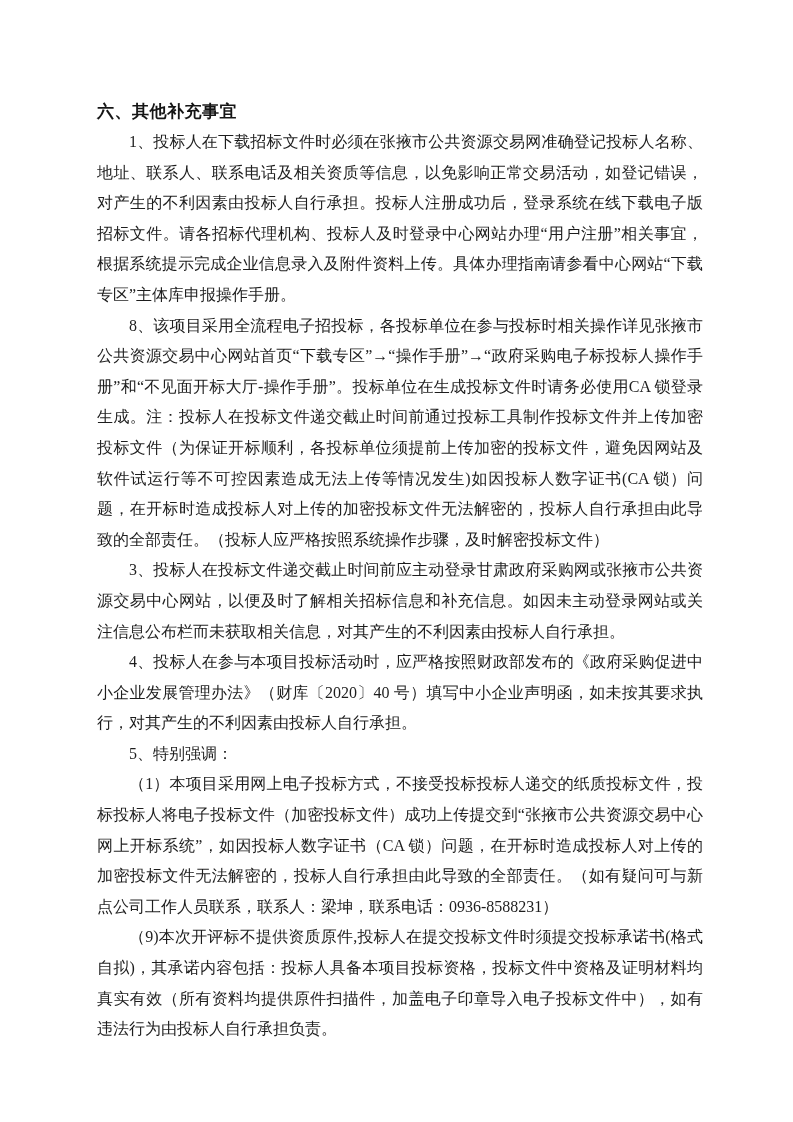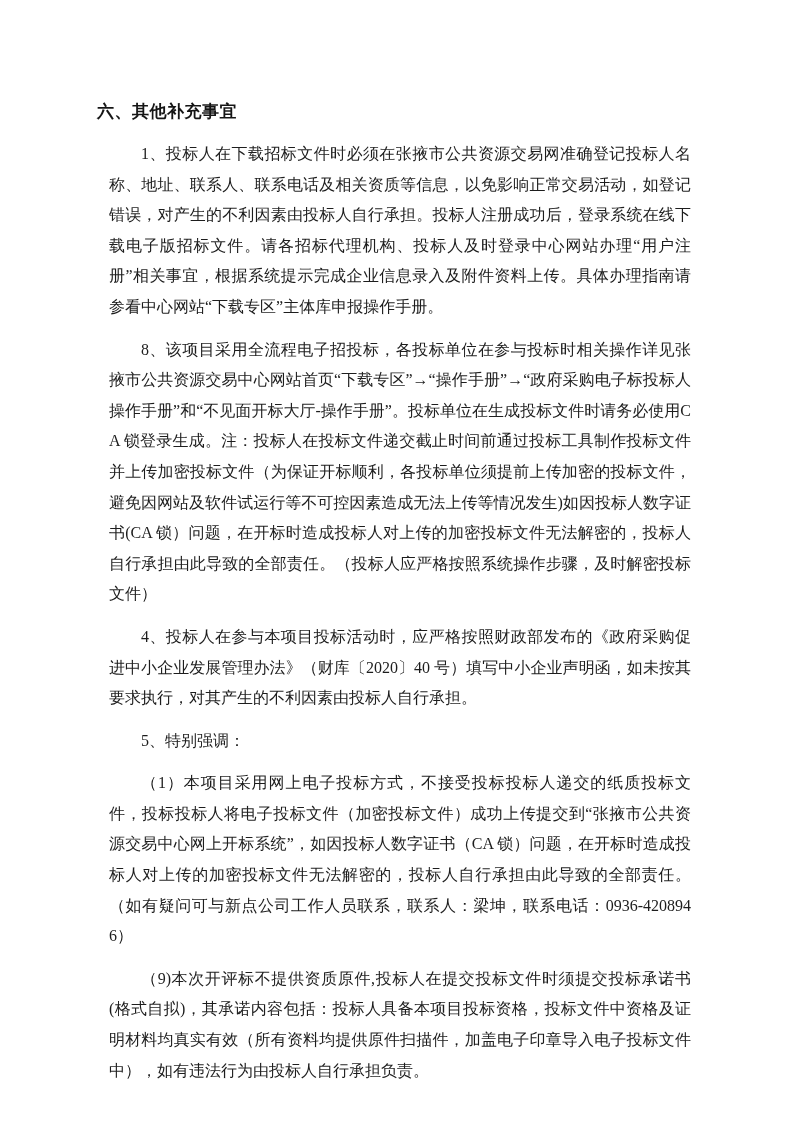--- a/index.html
+++ b/index.html
@@ -34,36 +34,37 @@
     font-weight: 700;
     line-height: 31px;
     margin: 0;
     padding: 0;
     color: #151515;
     letter-spacing: 0.5px;
   }
   .doc-para {
     font-size: 16px;
     line-height: 30.6px;
-    margin: 12px;
+    margin: 0;
     padding: 0;
     text-align: justify;
     text-indent: 2em;
     color: #1d1d1d;
     word-break: break-all;
   }
 </style>
 </head>
 <body>
 
 <div class="page">
   <div class="content">
     <h1 class="doc-heading">六、其他补充事宜</h1>
     <div>
         <p class="doc-para">1、投标人在下载招标文件时必须在张掖市公共资源交易网准确登记投标人名称、地址、联系人、联系电话及相关资质等信息，以免影响正常交易活动，如登记错误，对产生的不利因素由投标人自行承担。投标人注册成功后，登录系统在线下载电子版招标文件。请各招标代理机构、投标人及时登录中心网站办理“用户注册”相关事宜，根据系统提示完成企业信息录入及附件资料上传。具体办理指南请参看中心网站“下载专区”主体库申报操作手册。</p>
         <p class="doc-para">8、该项目采用全流程电子招投标，各投标单位在参与投标时相关操作详见张掖市公共资源交易中心网站首页“下载专区”→“操作手册”→“政府采购电子标投标人操作手册”和“不见面开标大厅-操作手册”。投标单位在生成投标文件时请务必使用CA 锁登录生成。注：投标人在投标文件递交截止时间前通过投标工具制作投标文件并上传加密投标文件（为保证开标顺利，各投标单位须提前上传加密的投标文件，避免因网站及软件试运行等不可控因素造成无法上传等情况发生)如因投标人数字证书(CA 锁）问题，在开标时造成投标人对上传的加密投标文件无法解密的，投标人自行承担由此导致的全部责任。（投标人应严格按照系统操作步骤，及时解密投标文件）</p>
+        <p class="doc-para">3、投标人在投标文件递交截止时间前应主动登录甘肃政府采购网或张掖市公共资源交易中心网站，以便及时了解相关招标信息和补充信息。如因未主动登录网站或关注信息公布栏而未获取相关信息，对其产生的不利因素由投标人自行承担。</p>
         <p class="doc-para">4、投标人在参与本项目投标活动时，应严格按照财政部发布的《政府采购促进中小企业发展管理办法》（财库〔2020〕40 号）填写中小企业声明函，如未按其要求执行，对其产生的不利因素由投标人自行承担。</p>
         <p class="doc-para">5、特别强调：</p>
-        <p class="doc-para">（1）本项目采用网上电子投标方式，不接受投标投标人递交的纸质投标文件，投标投标人将电子投标文件（加密投标文件）成功上传提交到“张掖市公共资源交易中心网上开标系统”，如因投标人数字证书（CA 锁）问题，在开标时造成投标人对上传的加密投标文件无法解密的，投标人自行承担由此导致的全部责任。（如有疑问可与新点公司工作人员联系，联系人：梁坤，联系电话：0936-4208946）</p>
+        <p class="doc-para">（1）本项目采用网上电子投标方式，不接受投标投标人递交的纸质投标文件，投标投标人将电子投标文件（加密投标文件）成功上传提交到“张掖市公共资源交易中心网上开标系统”，如因投标人数字证书（CA 锁）问题，在开标时造成投标人对上传的加密投标文件无法解密的，投标人自行承担由此导致的全部责任。（如有疑问可与新点公司工作人员联系，联系人：梁坤，联系电话：0936-8588231）</p>
         <p class="doc-para">（9)本次开评标不提供资质原件,投标人在提交投标文件时须提交投标承诺书(格式自拟)，其承诺内容包括：投标人具备本项目投标资格，投标文件中资格及证明材料均真实有效（所有资料均提供原件扫描件，加盖电子印章导入电子投标文件中），如有违法行为由投标人自行承担负责。</p>
       </div>
   </div>
 </div>
 
 </body></html>

